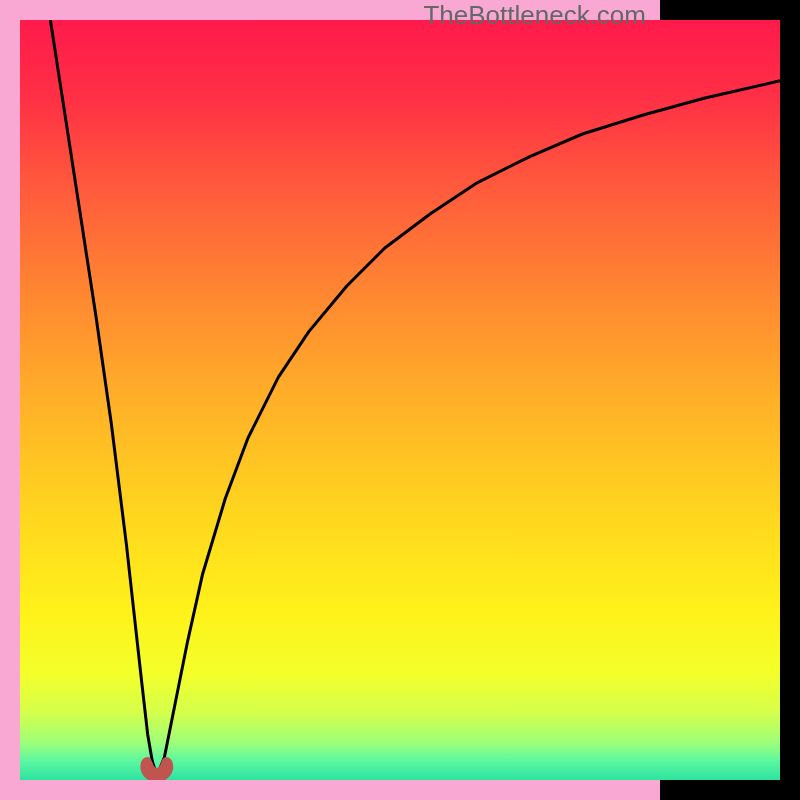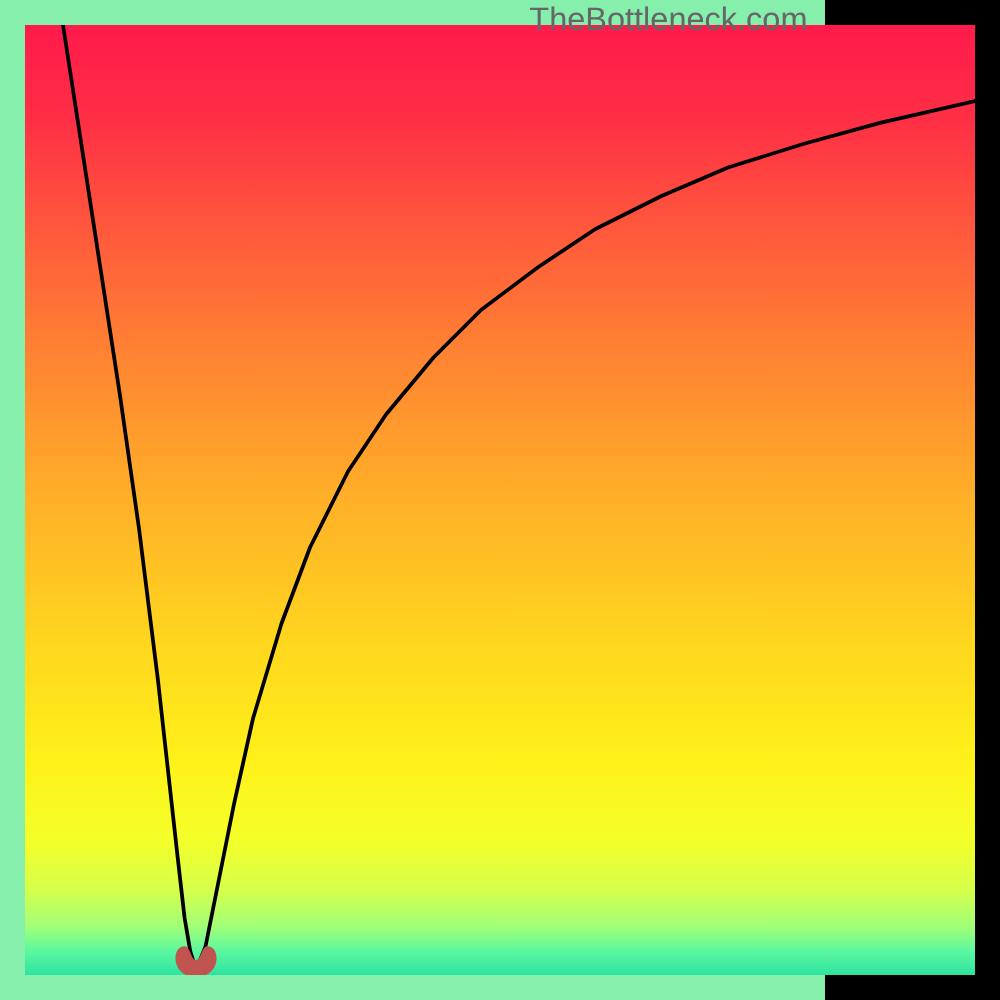--- a/index.html
+++ b/index.html
@@ -8,21 +8,21 @@
     width: 800px;
     height: 800px;
     overflow: hidden;
     background: #000;
     font-family: Arial, Helvetica, sans-serif;
   }
   .frame {
     position: relative;
     width: 660px;
     height: 800px;
-    background: #86efac;
+    background: #f9a8d4;
   }
   .plot-area {
     position: absolute;
     left: 20px;
     top: 20px;
     width: 760px;
     height: 760px;
     overflow: hidden;
   }
   .plot-svg {

